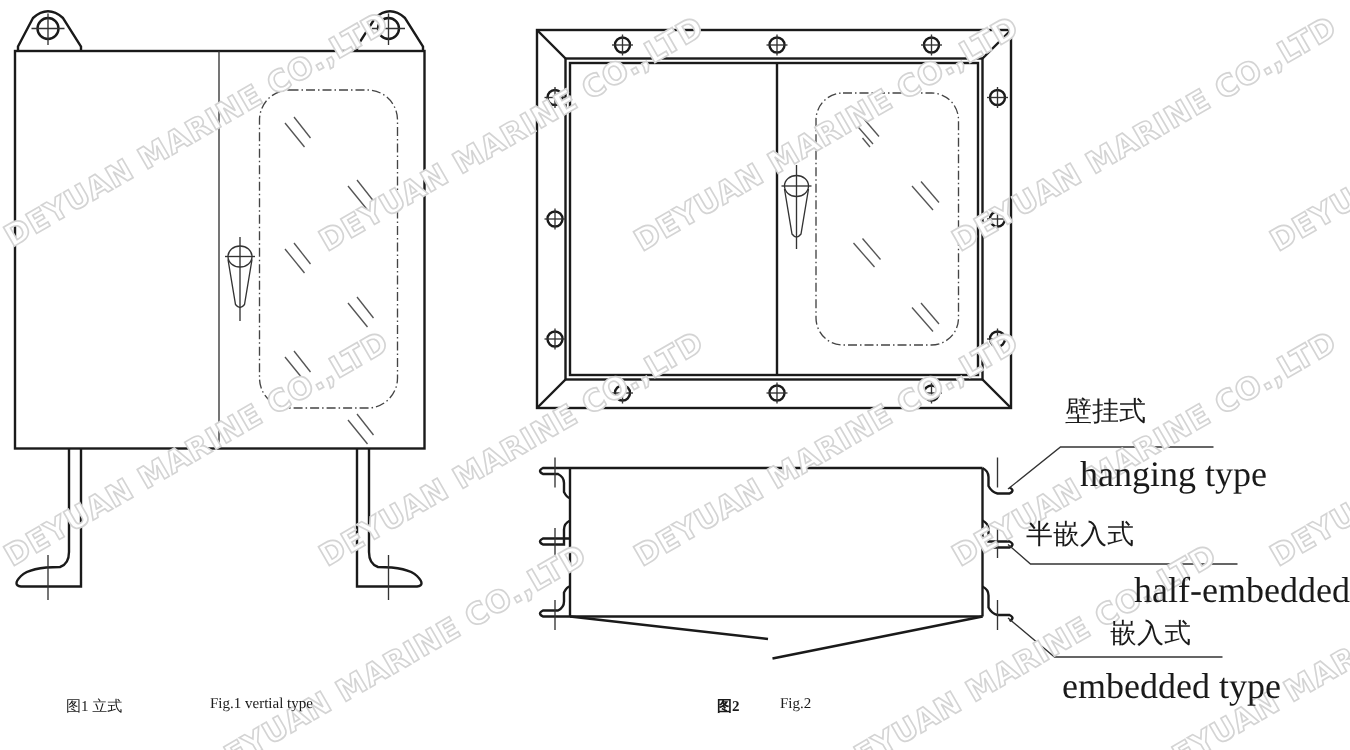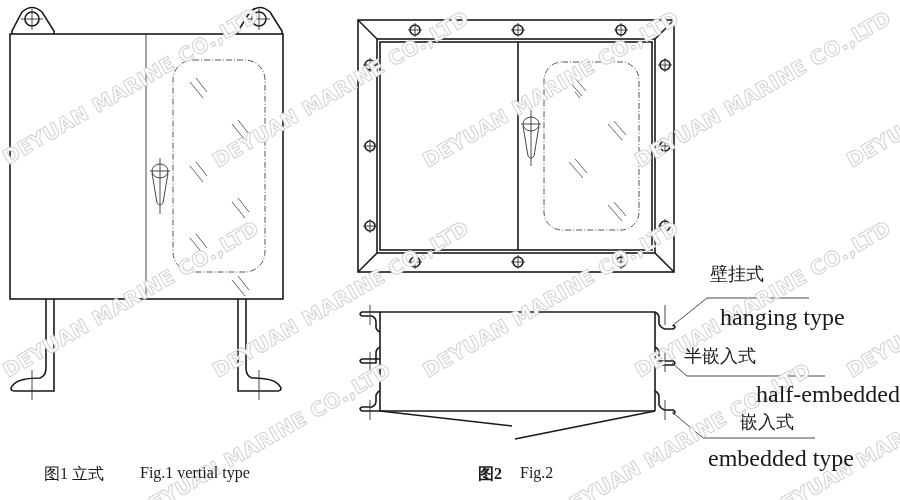--- a/index.html
+++ b/index.html
@@ -7,21 +7,21 @@
   #canvas { position: absolute; left: 0; top: 0; width: 900px; height: 500px; }
   .ln { stroke: #1a1a1a; fill: none; stroke-width: 1.6; }
   .thin { stroke: #333; fill: none; stroke-width: 0.9; }
   .dash { stroke: #444; fill: none; stroke-width: 0.9; stroke-dasharray: 6 2 1 2; }
   .glass { stroke: #555; stroke-width: 0.9; }
   .wm { font-family: "DejaVu Sans", sans-serif; font-weight: bold; font-size: 20px;
         fill: #ffffff; stroke: #d4d4d4; stroke-width: 1.1; letter-spacing: 0.5px; }
   .lbl { position: absolute; font-family: "Liberation Serif", serif; color: #1a1a1a; white-space: nowrap; }
   .cn { font-size: 18px; }
   .en { font-size: 24px; }
-  .cap { font-size: 16px; }
+  .cap { font-size: 10px; }
 </style>
 </head>
 <body>
 
 <svg id="canvas" viewBox="0 0 900 500" xmlns="http://www.w3.org/2000/svg">
 
   <g>
 
     <g>
       <path class="ln" d="M12 34 L12 31 L22 12 Q32 3 42 12 L54 31 L54 34"></path>

